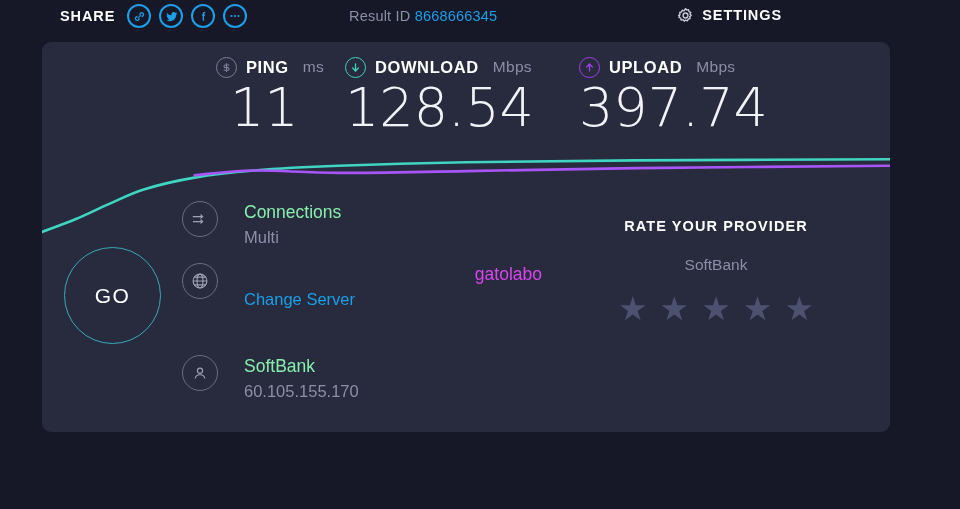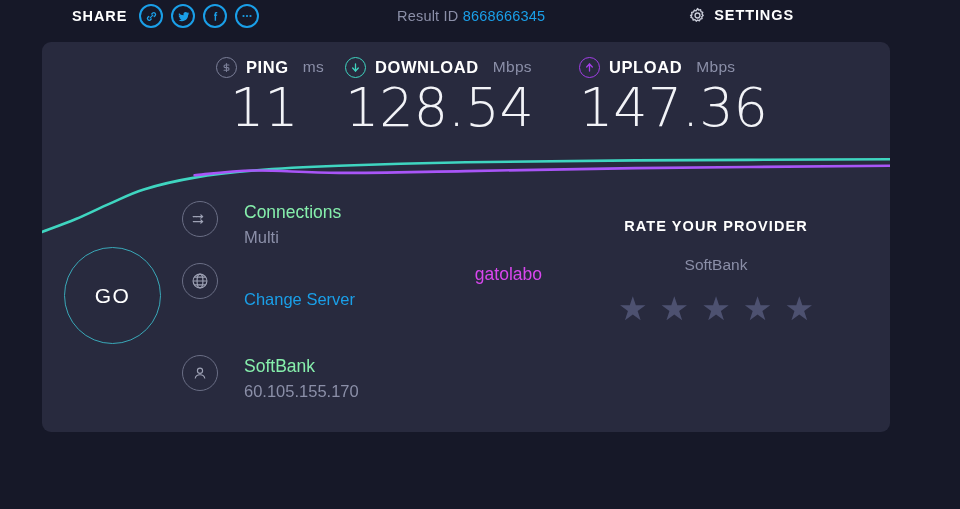--- a/index.html
+++ b/index.html
@@ -5,33 +5,33 @@
   * { margin:0; padding:0; box-sizing:border-box; }
   html, body {
     width:960px; height:509px; overflow:hidden;
     background:#14162a;
     font-family:"Liberation Sans", sans-serif;
     -webkit-font-smoothing:antialiased;
   }
   #app { position:relative; width:960px; height:509px; background:#161828; }
 
   
-  .topbar { position:absolute; left:12px; top:0; width:860px; height:34px; }
+  .topbar { position:absolute; left:0; top:0; width:860px; height:34px; }
 
   .share-group { position:absolute; left:60px; top:4px; display:flex; align-items:center; gap:8px; }
   .share-label { color:#ffffff; font-size:14.5px; font-weight:bold; letter-spacing:0.9px; margin-right:4px; }
   .share-ico {
     width:24px; height:24px; border-radius:50%;
     border:2px solid #1a9fe8; color:#1a9fe8;
     display:flex; align-items:center; justify-content:center;
     cursor:pointer;
   }
   .share-ico svg { display:block; }
 
-  .resultid { position:absolute; left:349px; top:8px; font-size:14.5px; color:#8b8fa8; letter-spacing:0.2px;margin-left:36px; }
+  .resultid { position:absolute; left:349px; top:8px; font-size:14.5px; color:#8b8fa8; letter-spacing:0.2px; }
   .resultid .num { color:#1a9fe8; font-weight:normal; }
 
   .topright { position:absolute; right:78px; top:5px; display:flex; align-items:center; gap:22px; }
   .tr-item { display:flex; align-items:center; gap:7px; cursor:pointer; }
   .tr-item .lbl { color:#ffffff; font-size:14.5px; font-weight:bold; letter-spacing:0.9px; }
   .tr-ico { width:20px; height:20px; color:#c9ccd8; display:flex; align-items:center; justify-content:center; }
 
   
   .panel {
     position:absolute; left:42px; top:42px; width:848px; height:390px;
@@ -185,21 +185,21 @@
         <div class="m-head">
           <span class="m-ico up">
             <svg width="13" height="13" viewBox="0 0 24 24" fill="none" stroke="currentColor" stroke-width="2.4" stroke-linecap="round" stroke-linejoin="round">
               <path d="M12 18.5v-13"></path>
                 <path d="M6.8 11l5.2-5.5 5.2 5.5"></path>
             </svg>
           </span>
           <span class="m-name">UPLOAD</span>
           <span class="m-unit">Mbps</span>
         </div>
-        <div class="m-val">147.36</div>
+        <div class="m-val">397.74</div>
       </div>
     </div>
 
     <div class="graph">
       <svg viewBox="0 0 848 90" preserveAspectRatio="none">
         <path id="series-download" fill="none" stroke-width="2.6" stroke-linecap="round" stroke-linejoin="round" d="M0.0,86.0C5.7,83.8 22.6,77.7 33.9,73.0C45.2,68.3 56.5,62.5 67.8,57.6C79.1,52.7 87.6,47.8 101.8,43.4C115.9,39.1 134.3,34.7 152.6,31.6C171.0,28.4 188.0,26.5 212.0,24.5C236.0,22.5 261.5,21.1 296.8,19.8C332.1,18.4 374.5,17.1 424.0,16.2C473.5,15.3 522.9,14.9 593.6,14.4C664.3,13.9 805.6,13.5 848.0,13.3" stroke="#3fd5c0"></path>
         <path id="series-upload" fill="none" stroke-width="2.6" stroke-linecap="round" stroke-linejoin="round" d="M152.6,29.2C162.5,28.4 188.0,24.9 212.0,24.5C236.0,24.1 261.5,26.8 296.8,26.9C332.1,27.0 374.5,25.9 424.0,25.1C473.5,24.3 522.9,23.0 593.6,22.1C664.3,21.2 805.6,20.2 848.0,19.8" stroke="#a855f7"></path>
       </svg>
     </div>
 

